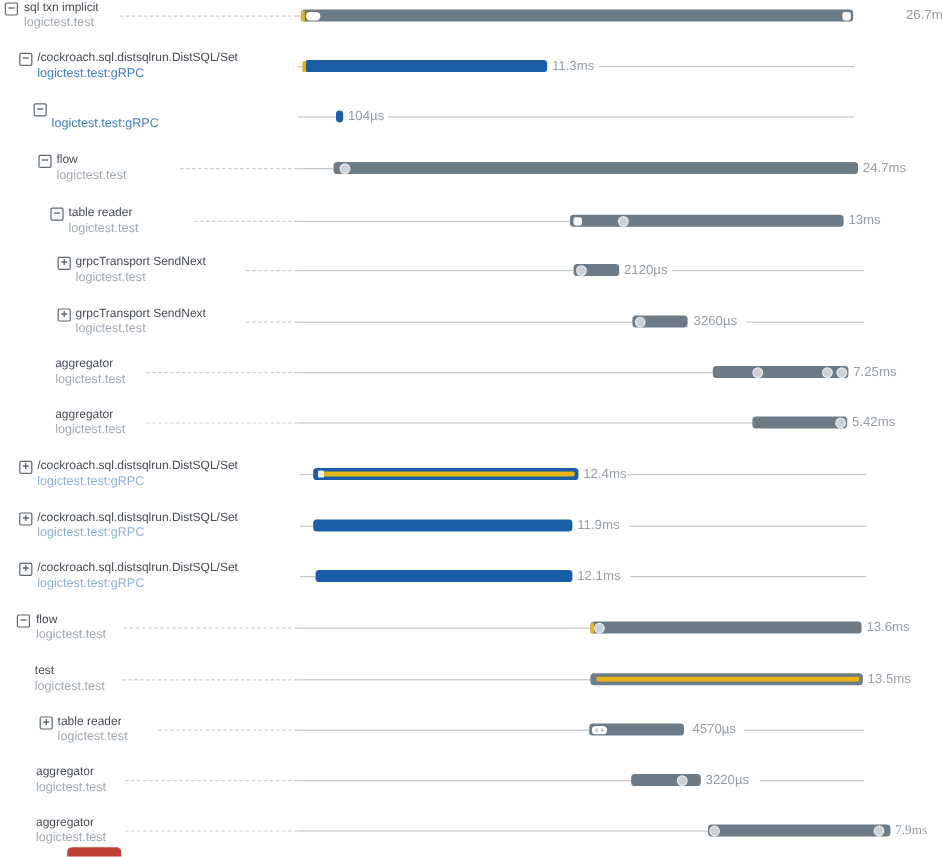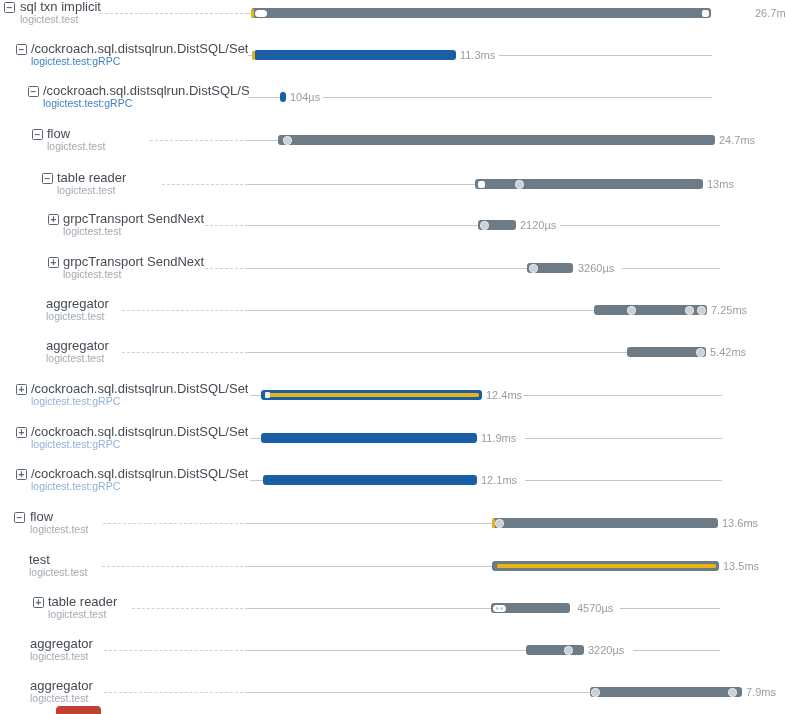--- a/index.html
+++ b/index.html
@@ -3,21 +3,21 @@
 <meta charset="utf-8">
 <style>
   html,body{margin:0;padding:0;background:#fff;}
   #viewport{position:relative;width:786px;height:714px;background:#ffffff;overflow:hidden;
             font-family:"Liberation Sans",sans-serif;}
   .row{position:absolute;left:0;width:786px;height:42px;}
   .expander{position:absolute;top:10px;width:9px;height:9px;border:1px solid var(--expander);
             border-radius:1.5px;background:#fff;box-sizing:content-box;}
   .glyph{position:absolute;left:0;top:-0.5px;width:9px;height:9px;line-height:9px;font-size:10px;
          text-align:center;color:var(--expander);font-weight:bold;}
-  .name{position:absolute;top:7px;font-size:13px;line-height:15px;color:var(--name);
+  .name{position:absolute;top:7px;font-size:10px;line-height:15px;color:var(--name);
         white-space:nowrap;overflow:hidden;}
   .subtitle{position:absolute;top:21px;font-size:10.5px;line-height:12px;white-space:nowrap;}
   .sub-gray{color:var(--sub-gray);} .sub-blue{color:var(--sub-blue);} .sub-lightblue{color:var(--sub-lightblue);}
   .leader{position:absolute;top:21px;height:0;border-top:1px dashed var(--dash);}
   .preline,.postline{position:absolute;top:21px;height:1px;background:var(--line);}
   .bar{position:absolute;top:16px;height:10px;border-radius:3px;}
   .stripe{position:absolute;left:5px;right:3px;top:3px;height:3.5px;border-radius:1.5px;background:var(--yellow);}
   .marker{position:absolute;}
   .m-circle{top:17.5px;width:7px;height:7px;border-radius:50%;background:var(--circle);
             box-shadow:0 0 0 1px rgba(255,255,255,.85);}
@@ -65,21 +65,20 @@
         
       </div>
       <div class="duration" style="left: 460px;">11.3ms</div>
       <div class="postline" style="left: 499px; width: 213px;"></div>
     <div class="marker m-tick" style="left: 252px;"></div>
     </div>
     <div class="row" style="top: 76px;">
       <span class="expander" style="left: 28px;">
         <span class="glyph">−</span>
       </span>
-      <div class="name" style="left: 43px; max-width: 209px;">/cockroach.sql.distsqlrun.DistSQL/S</div>
       <div class="subtitle sub-blue" style="left: 43px;">logictest.test:gRPC</div>
 
       <div class="preline" style="left: 248px; width: 33px;"></div>
       <div class="bar" style="left: 280px; width: 6px; background: rgb(26, 95, 165);">
         
       </div>
       <div class="duration" style="left: 290px;">104µs</div>
       <div class="postline" style="left: 323px; width: 389px;"></div>
     </div>
     <div class="row" style="top: 119px;">
@@ -272,19 +271,19 @@
     </div>
     <div class="row" style="top: 671px;">
 
       <div class="name" style="left: 30px;">aggregator</div>
       <div class="subtitle sub-gray" style="left: 30px;">logictest.test</div>
       <div class="leader" style="left: 104px; width: 144px;"></div>
       <div class="preline" style="left: 248px; width: 343px;"></div>
       <div class="bar" style="left: 590px; width: 152px; background: rgb(109, 123, 135);">
         
       </div>
-      <div class="duration" style="left: 746px;">7.9ms</div>
+      <div class="duration" style="left: 746px; font-family: Liberation Serif, serif;">7.9ms</div>
 
     <div class="marker m-circle" style="left: 592px;"></div>
       <div class="marker m-circle" style="left: 729px;"></div>
     </div>
     <div id="redbar" style="left: 56px; top: 706px; width: 45px; height: 12px; background: rgb(191, 65, 54);"></div>
 </div>
 
 </body></html>

